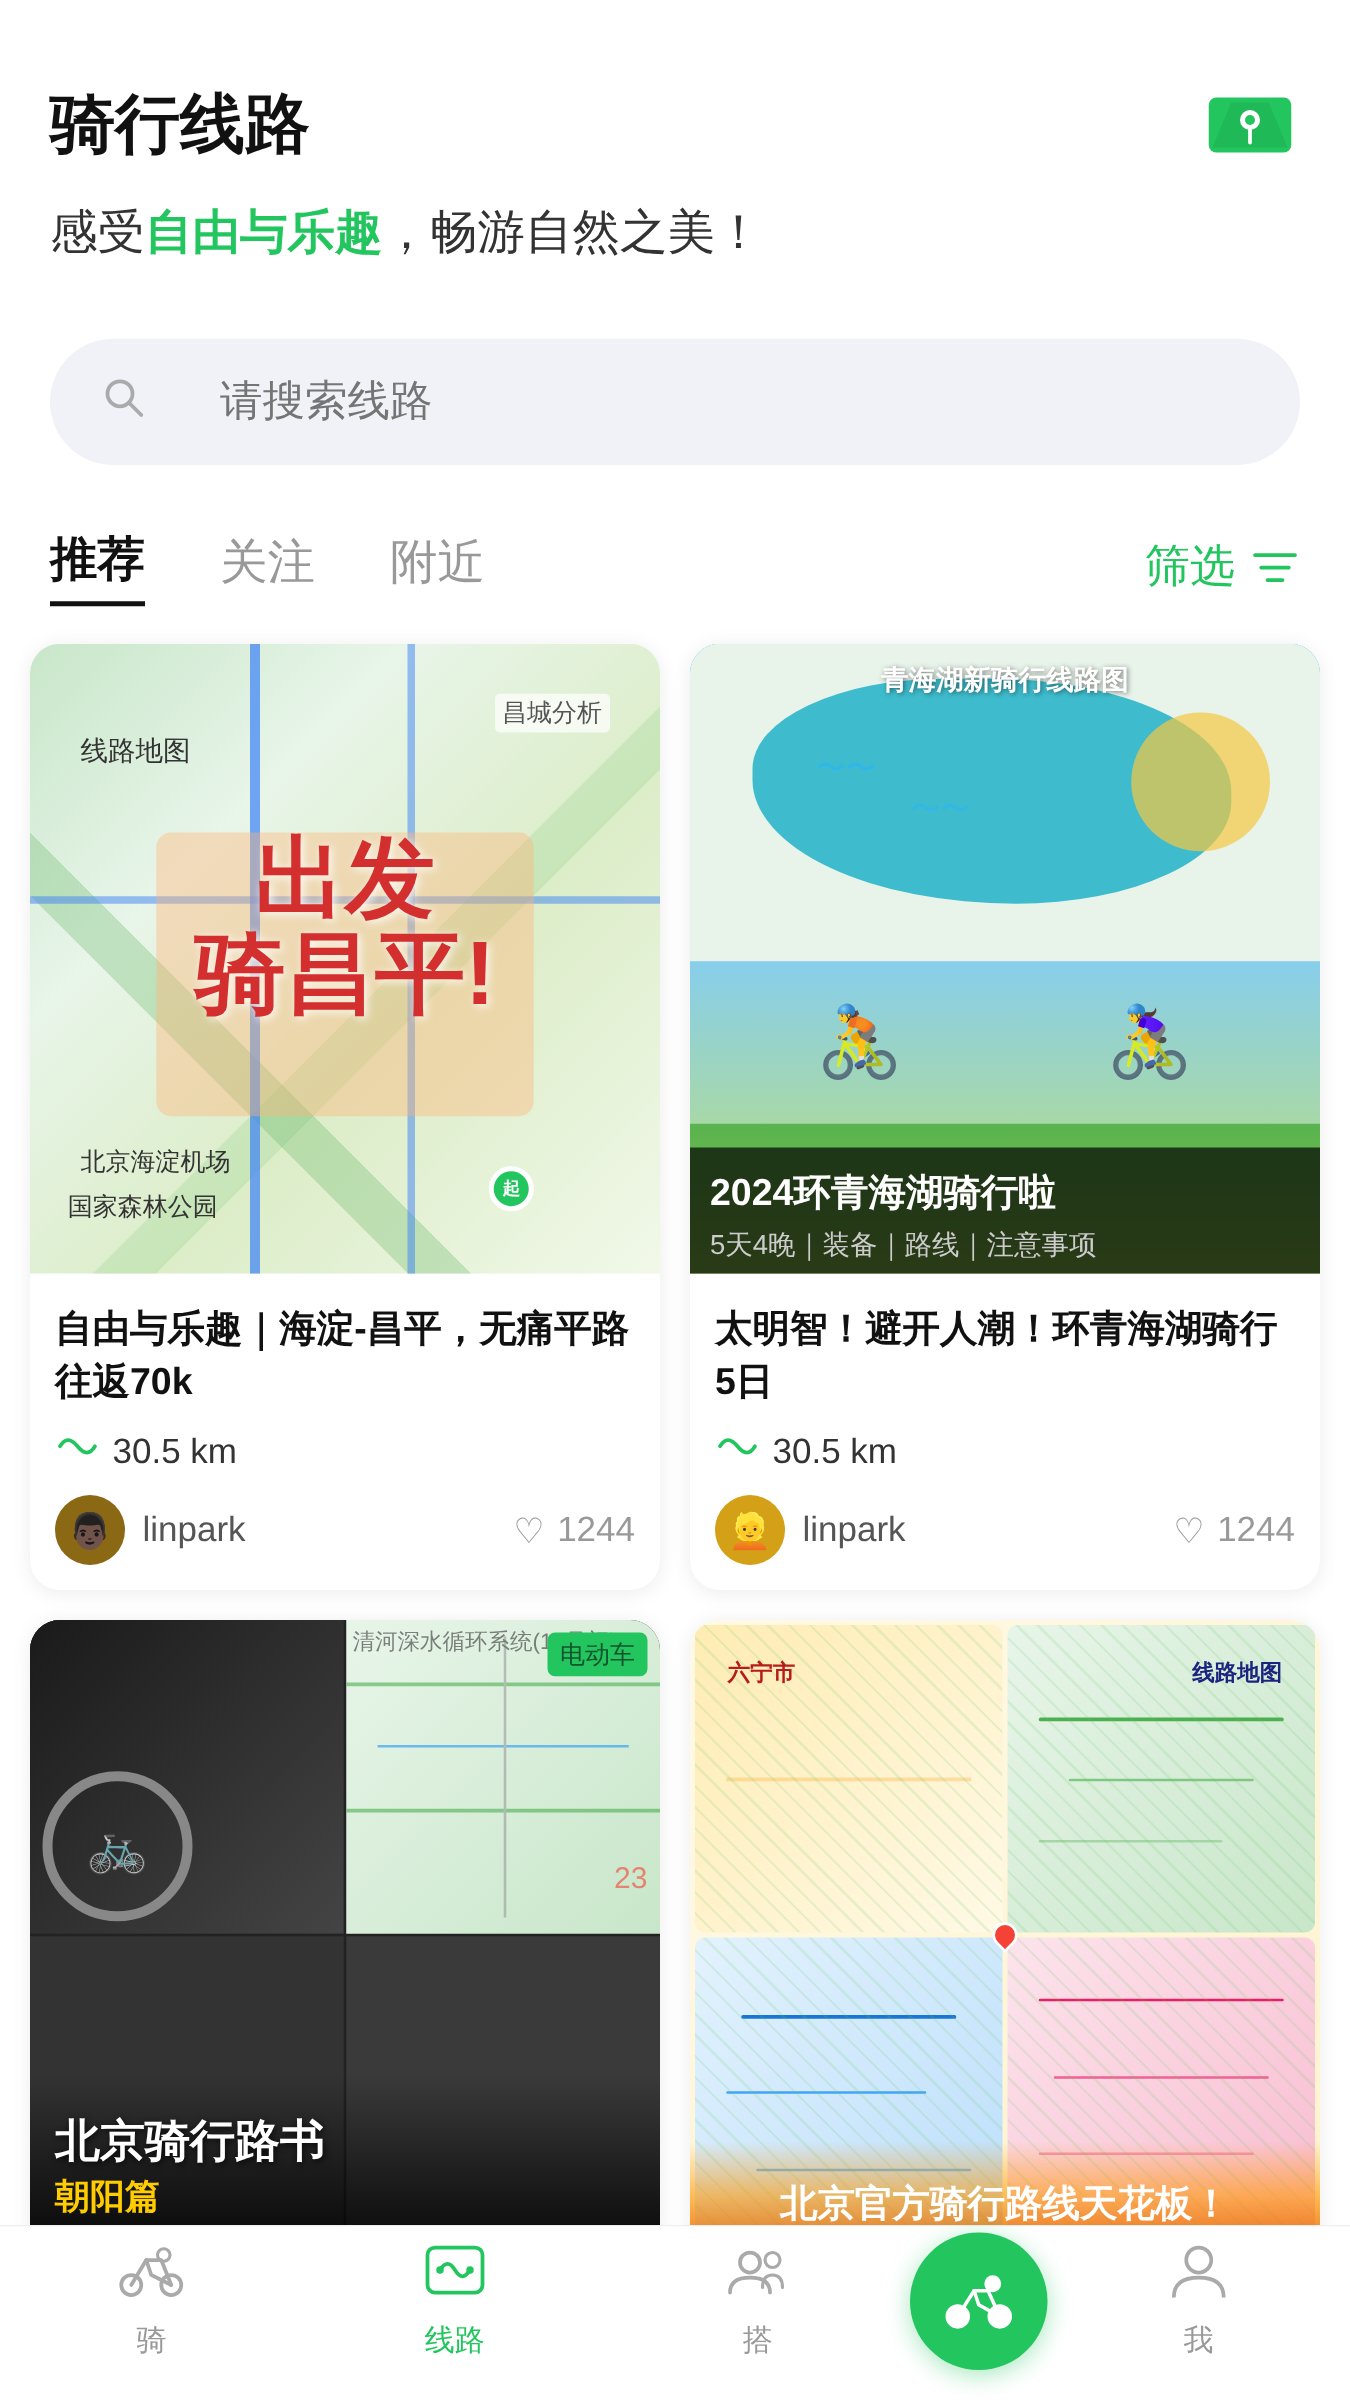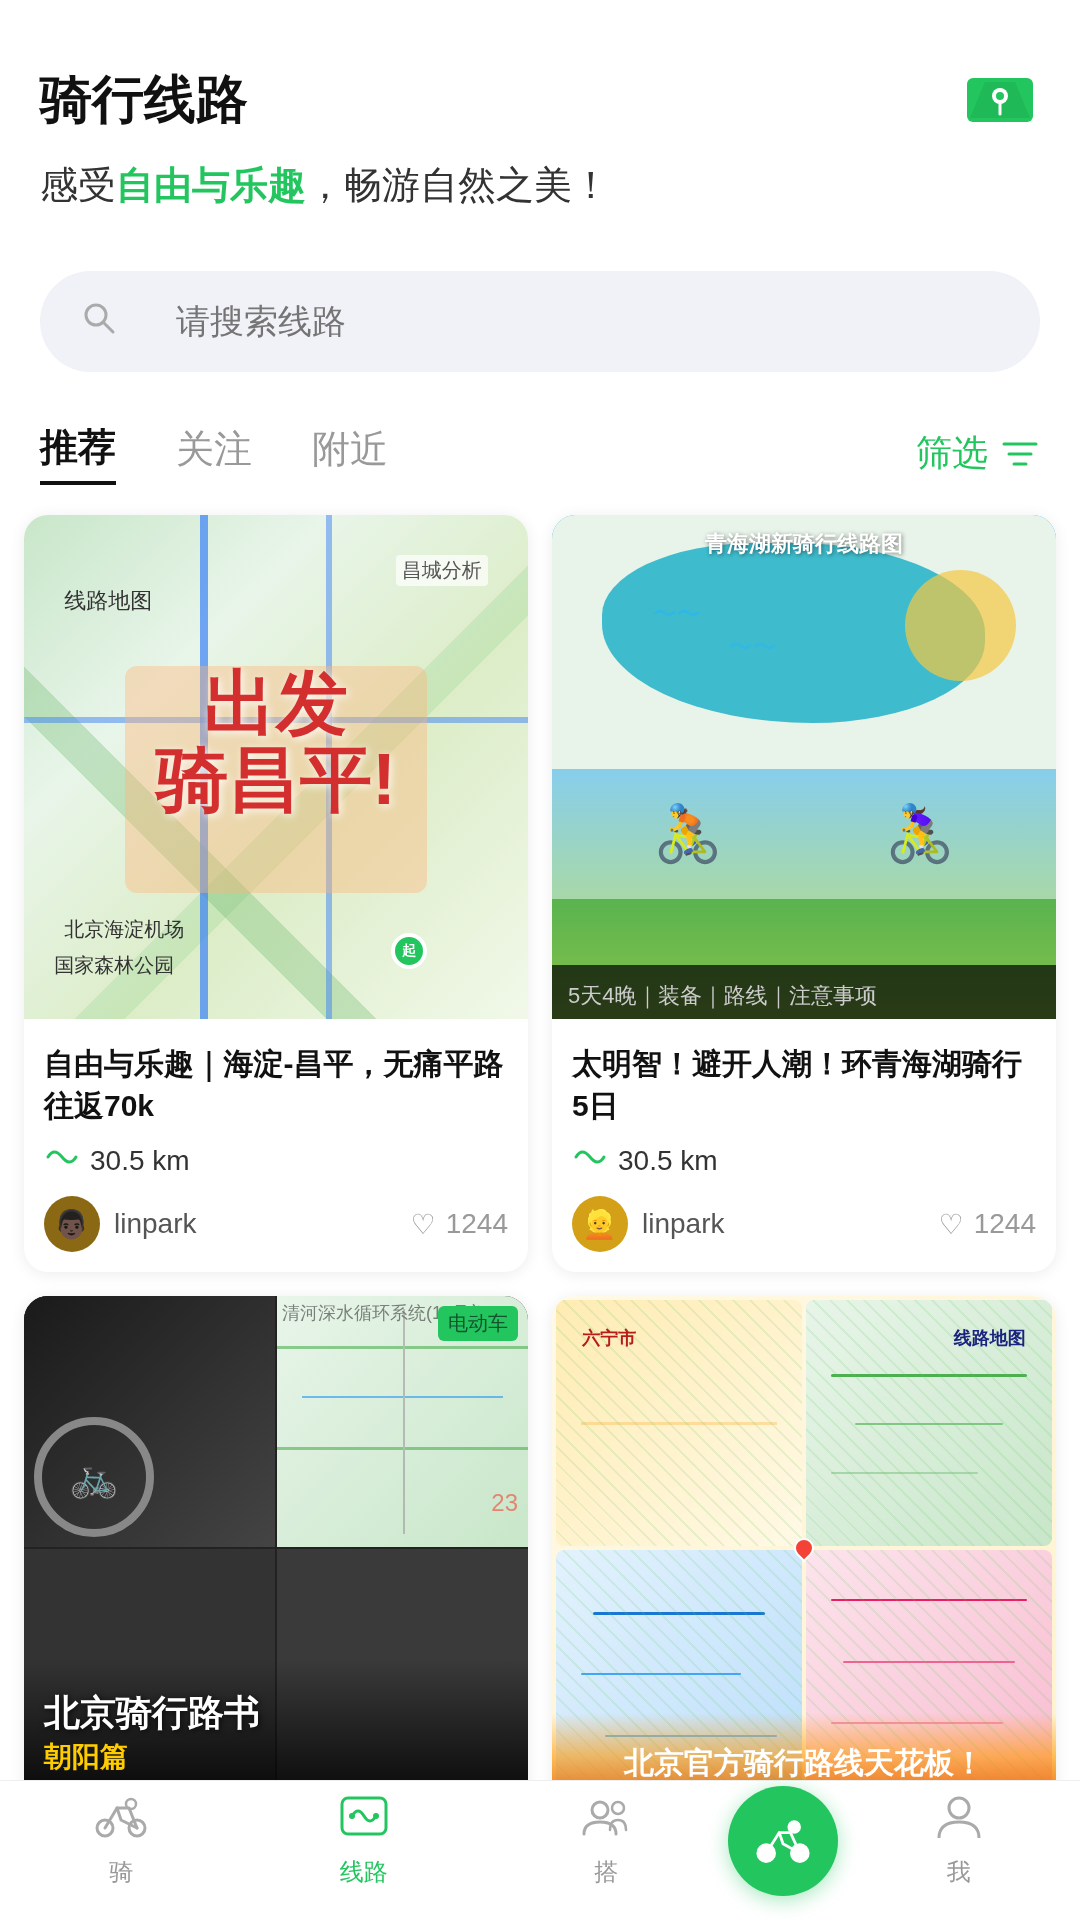--- a/index.html
+++ b/index.html
@@ -438,20 +438,21 @@
           <div style="position:absolute;top:30%;left:20%;font-size:24px;color:#29b6f6;opacity:0.7;">〜〜</div>
           <div style="position:absolute;top:42%;left:35%;font-size:24px;color:#29b6f6;opacity:0.6;">〜〜</div>
         </div>
 
         <div style="position:absolute;bottom:120px;left:0;right:0;height:130px;background:linear-gradient(180deg,#87ceeb 0%,#a8d8a8 100%);display:flex;align-items:center;justify-content:space-around;padding:0 20px;">
           <div style="font-size:56px;">🚴</div>
           <div style="font-size:56px;">🚴‍♀️</div>
         </div>
 
         <div class="card-bottom-banner">
+          <div class="banner-main-text">2024环青海湖骑行啦</div>
           <div class="banner-sub-text">5天4晚｜装备｜路线｜注意事项</div>
         </div>
       </div>
     </div>
     <div class="card-body">
       <div class="card-title">太明智！避开人潮！环青海湖骑行5日</div>
       <div class="card-distance">
         <span class="distance-icon">
           <svg width="36" height="28" viewBox="0 0 36 28" fill="none">
             <path d="M4 14 Q10 4 18 14 Q26 24 32 14" stroke="#22c55e" stroke-width="3" fill="none" stroke-linecap="round"></path>

